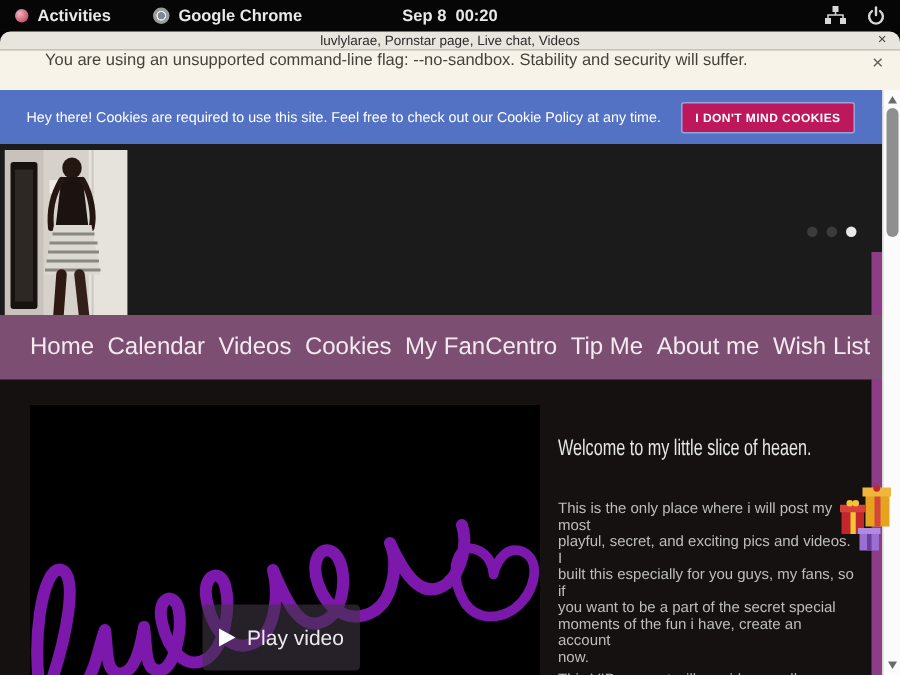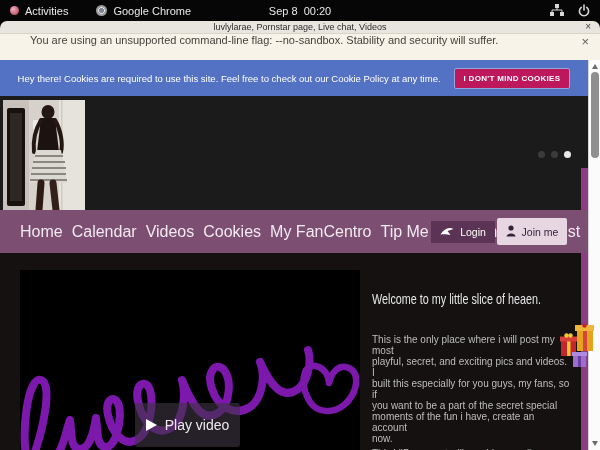--- a/index.html
+++ b/index.html
@@ -2,21 +2,21 @@
 <html style="--cookie-banner: #5372c4; --nav-bar: #7b4e72; --login-button: #5b3354; --join-button: #e6d6e2; --accent-strip: #8c3d85; --signature: #7d18ad;"><head>
 <meta charset="utf-8">
 <style>
   html,body{margin:0;padding:0;background:#000;}
   *{box-sizing:border-box;}
   .screen{position:relative;width:600px;height:450px;overflow:hidden;background:#000;
     font-family:"Liberation Sans","DejaVu Sans",sans-serif;}
   
   .topbar{position:absolute;left:0;top:0;width:600px;height:21px;background:#060606;
     color:#e9e9e9;display:flex;align-items:center;justify-content:space-between;
-    padding:0 10px;font-size:11px;font-weight:normal;}
+    padding:0 10px;font-size:11px;font-weight:bold;}
   .tb-left{display:flex;align-items:center;gap:28px;}
   .tb-item{display:flex;align-items:center;gap:6px;cursor:pointer;}
   .act-dot{width:9px;height:9px;border-radius:50%;
     background:radial-gradient(circle at 35% 35%,#eeb3c2,#c45068 75%);}
   .chrome-ico{width:11px;height:11px;border-radius:50%;
     background:radial-gradient(circle,#7d8794 0 29%,#e8e8e8 33% 40%,#9c9c9c 44% 100%);}
   .tb-clock{position:absolute;left:50%;transform:translateX(-50%);white-space:pre;}
   .tb-right{display:flex;align-items:center;gap:14px;}
   .tb-right svg{display:block;}
   
@@ -165,39 +165,20 @@
 
       <li>Home</li>
           <li>Calendar</li>
           <li>Videos</li>
           <li>Cookies</li>
           <li>My FanCentro</li>
           <li>Tip Me</li>
           <li>About me</li>
           <li>Wish List</li>
         </ul>
-      <div class="nav-actions">
-        <button class="btn-login">
-          <span>
-            <svg width="14" height="11" viewBox="0 0 14 11">
-                <path d="M0.5,9.5 C4,3.5 9,1.5 13.5,4 L7.5,6 L10.5,10 C7,9 3.5,9.3 0.5,9.5 Z" fill="#ffffff"></path>
-              </svg>
-          </span>
-          <span>Login</span>
-        </button>
-        <button class="btn-join">
-          <span>
-            <svg width="10" height="12" viewBox="0 0 10 12">
-                <circle cx="5" cy="3" r="2.6" fill="#39203a"></circle>
-                <path d="M0.5,11.5 C0.5,7.6 9.5,7.6 9.5,11.5 Z" fill="#39203a"></path>
-              </svg>
-          </span>
-          <span>Join me</span>
-        </button>
-      </div>
     </nav>
 
     <main class="main">
       <div class="video">
         <svg class="sig" viewBox="0 0 340 180">
           <g fill="none" stroke="var(--signature,#7d18ad)" stroke-linecap="round" stroke-linejoin="round">
             <path stroke-width="8" d="M8,196 C0,162 8,106 21,110 C33,114 23,158 15,182 C11,196 26,199 36,187 C44,177 46,160 50,150 C52,163 50,179 60,179 C70,179 74,160 76,148 C78,161 76,177 86,177 C96,177 102,150 99,136 C96,124 84,128 88,145 C92,163 104,178 118,169 C130,161 134,134 130,120 C126,108 114,114 118,131 C122,151 136,168 152,157 C164,149 166,124 162,110 C172,134 182,153 198,143 C210,135 212,110 204,100 C196,91 186,102 192,119 C198,137 214,147 230,137 C242,129 246,106 240,92 C250,114 262,131 278,119 C288,111 292,92 288,80"></path>
             <path stroke-width="6.5" d="M290,132 C278,112 284,90 299,97 C306,100 309,108 309,113 C311,104 318,93 329,98 C341,104 337,124 324,135 C314,143 298,144 290,132"></path>
           </g>
         </svg>

